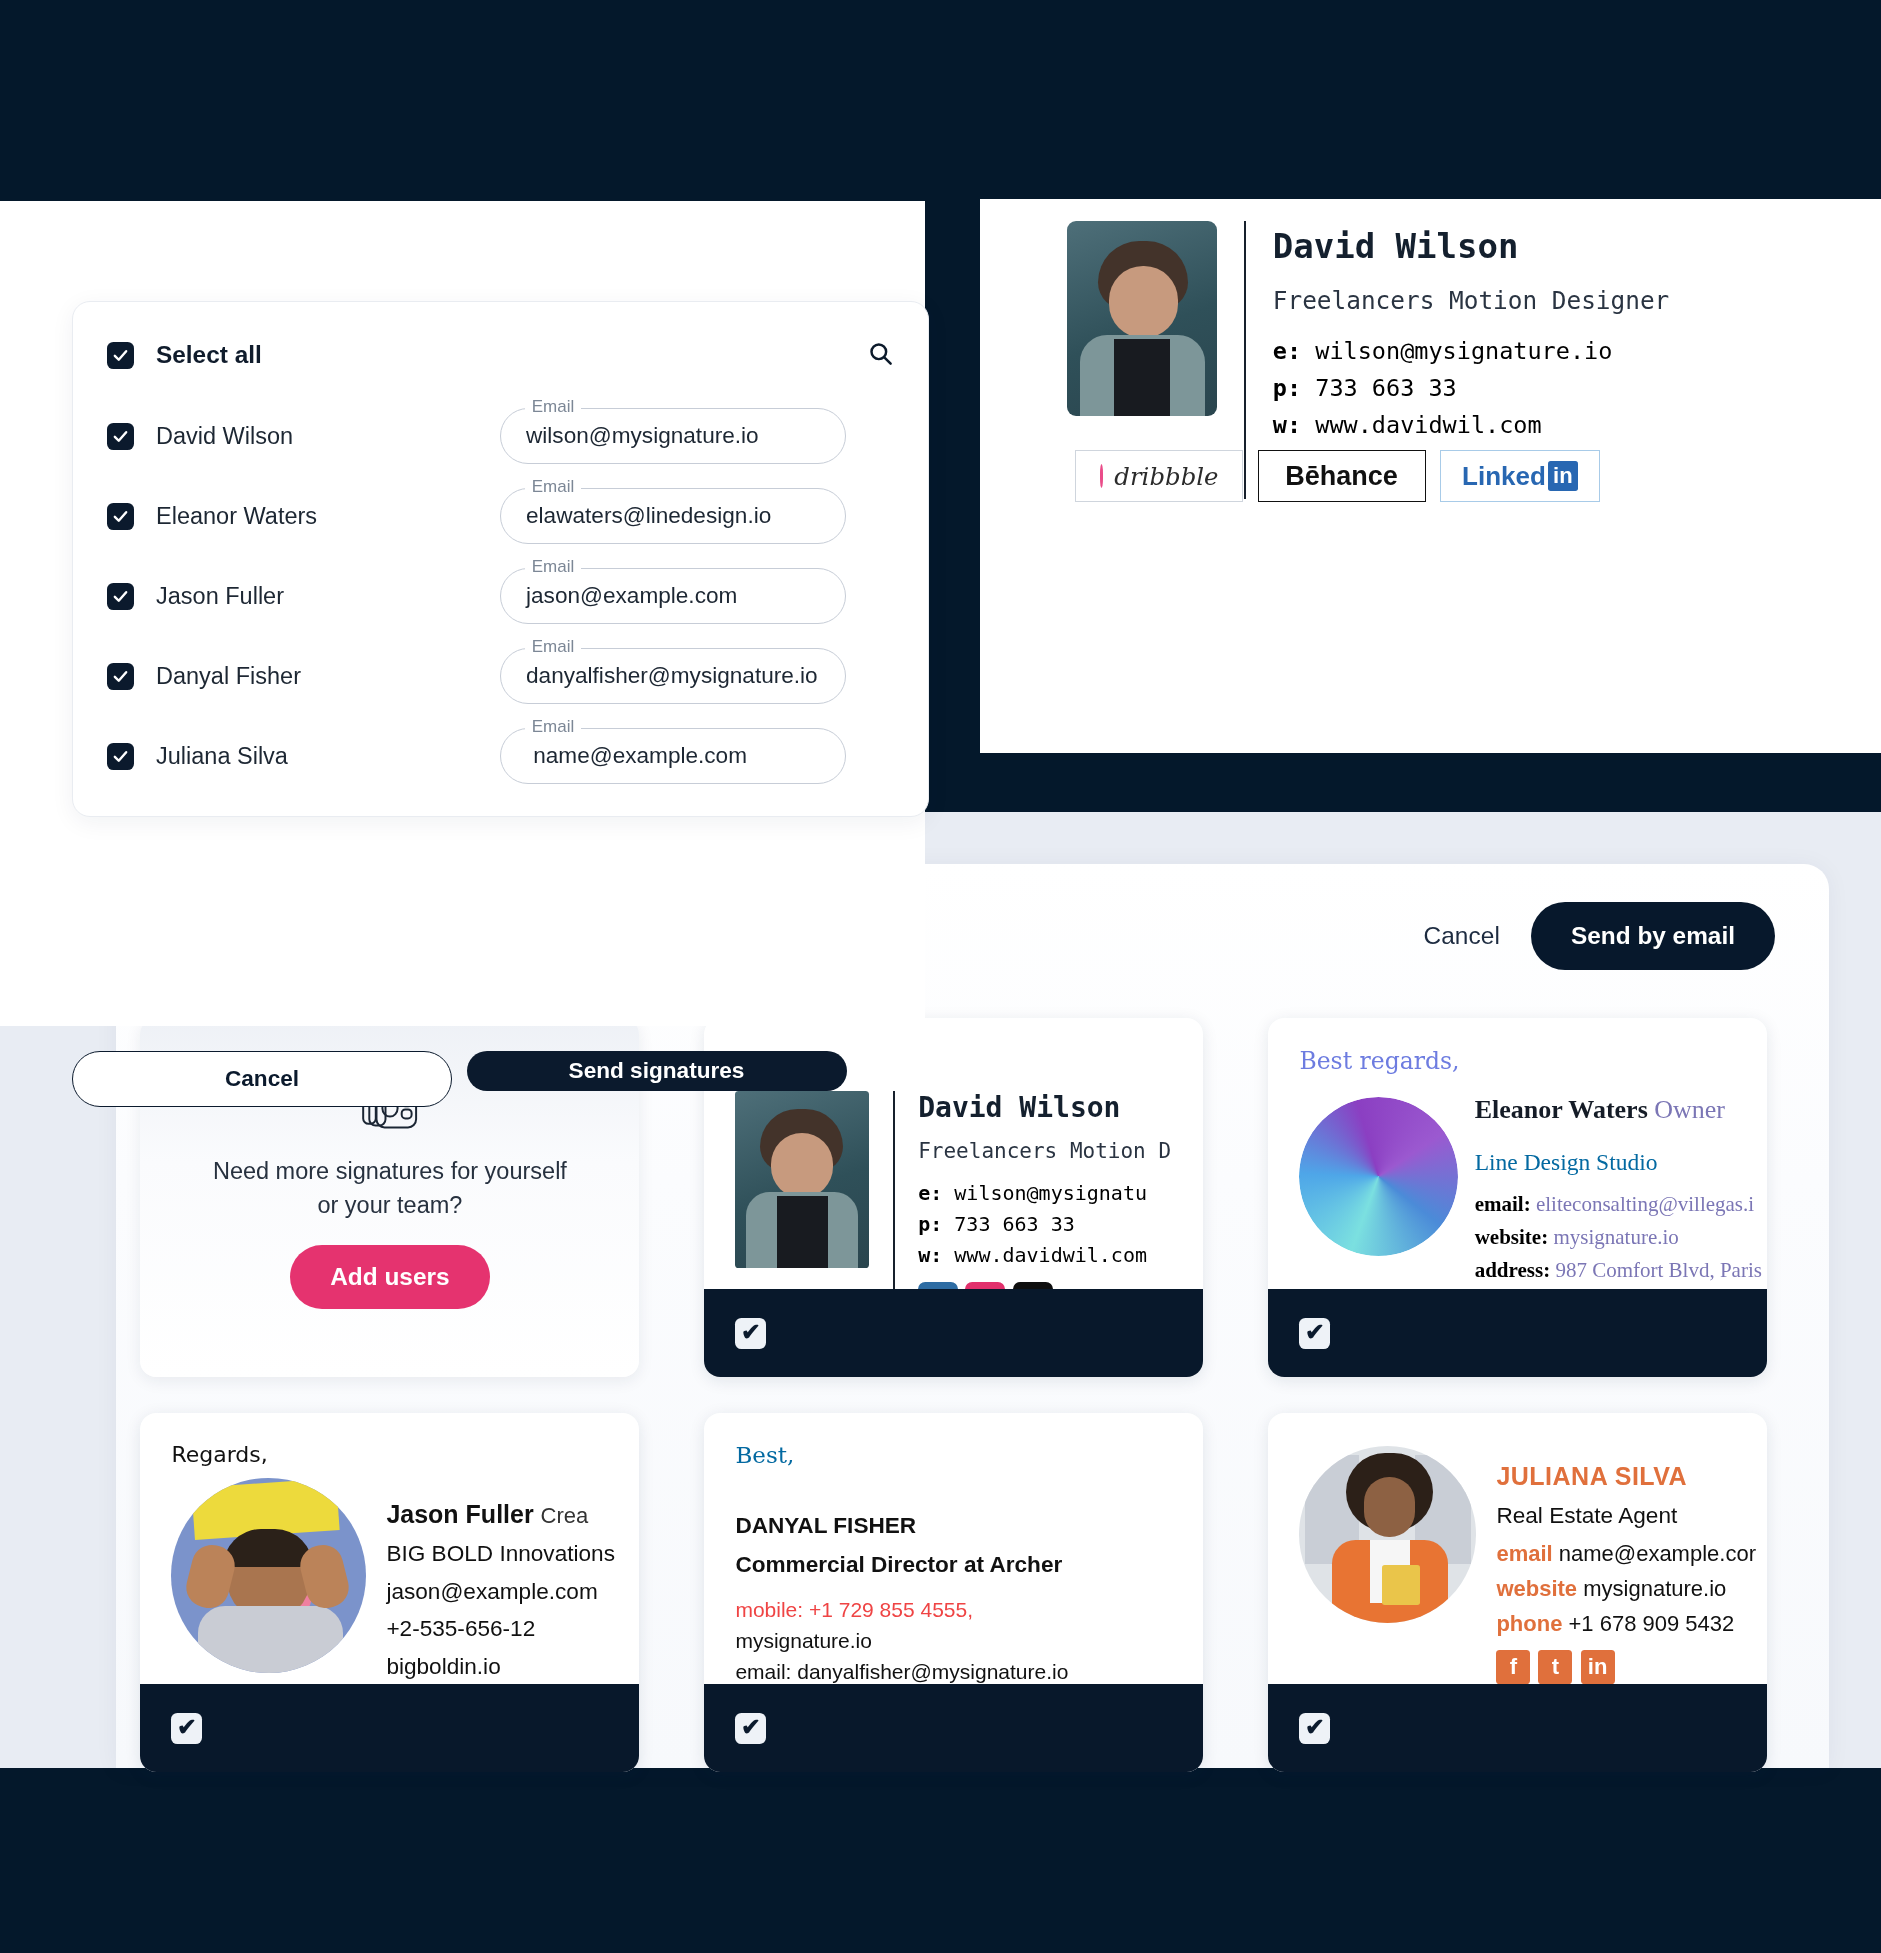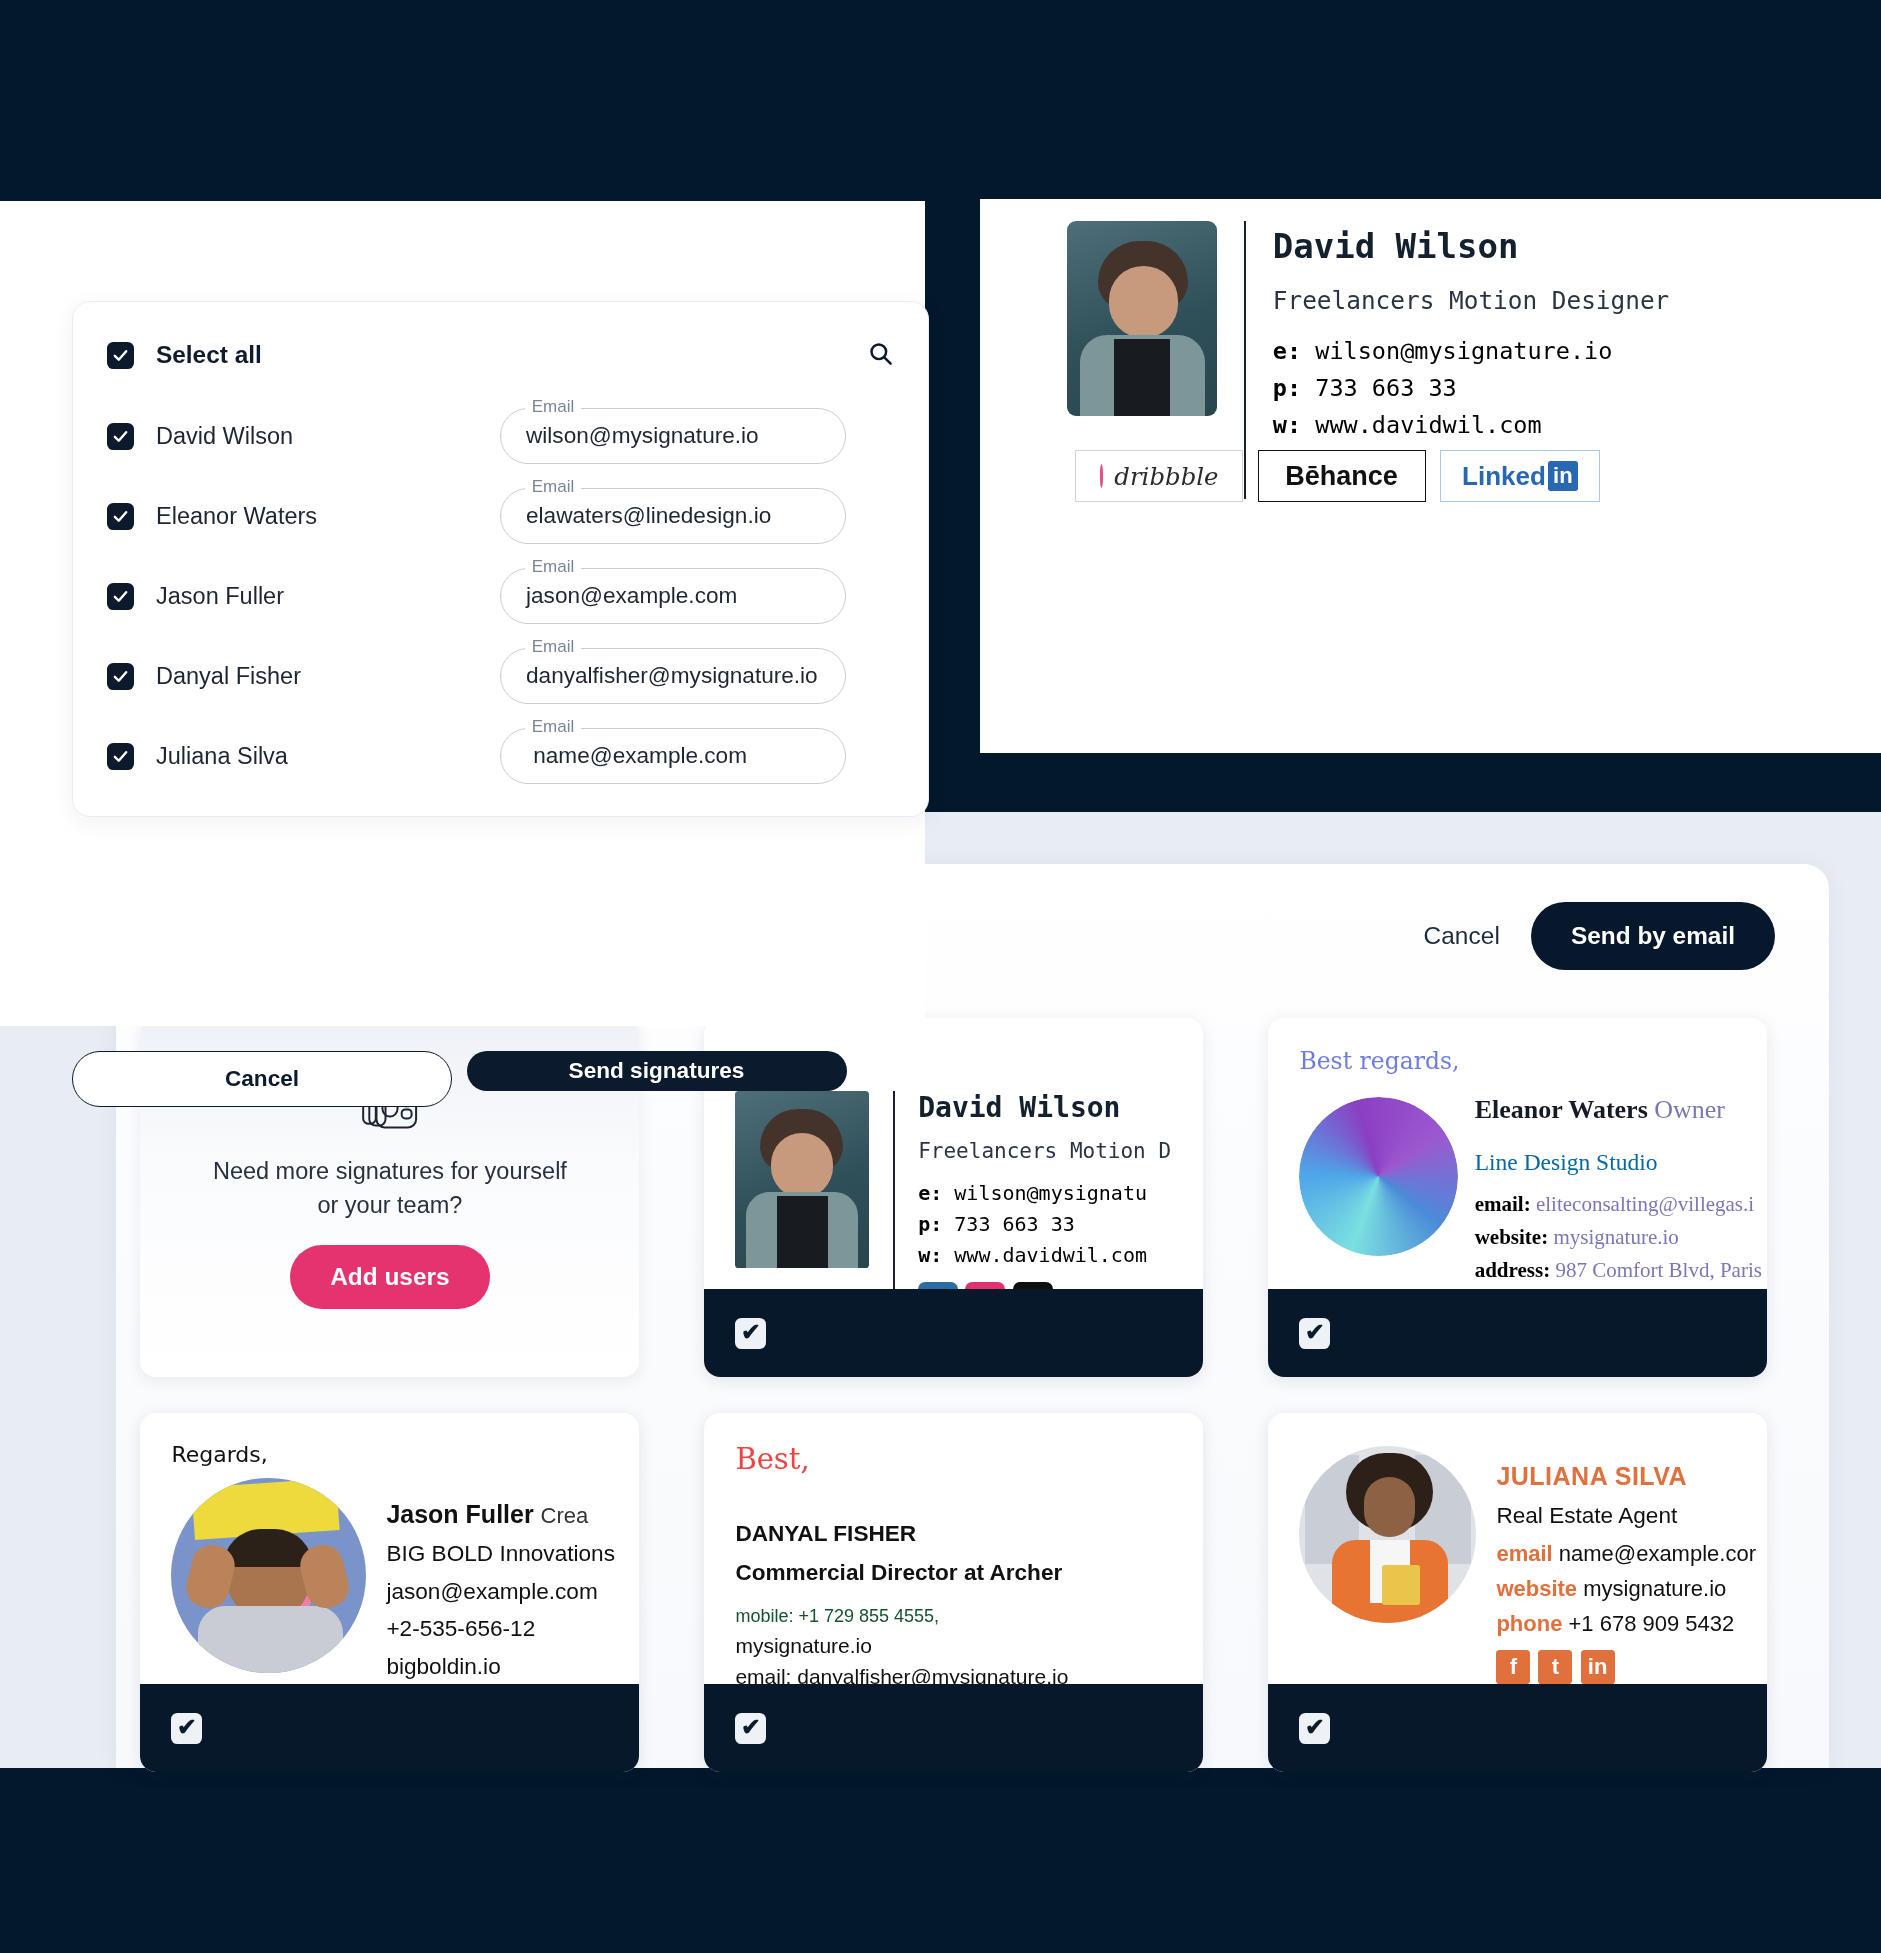--- a/index.html
+++ b/index.html
@@ -254,26 +254,26 @@
               </div>
             </div>
           </div>
           <div class="sig-footer">
             <div class="chk-light">✔</div>
           </div>
         </div>
 
         <div class="sig-card">
           <div class="sig-body">
-            <div class="greet" style="color:#ef4444;font-size:29px">Best,</div>
+            <div class="greet" style="color:#0369a1;font-size:23px">Best,</div>
             <div style="margin-top:45px">
               <div class="nowrap" style="font-size:22.6px;font-weight:bold;color:#111">DANYAL FISHER</div>
               <div class="nowrap" style="font-size:22.6px;font-weight:bold;color:#111;margin-top:12.7px">Commercial Director at Archer</div>
               <div style="margin-top:20px">
-                <div class="nowrap" style="font-size:18px;color:#14532d"><span>mobile:</span> <span>+1 729 855 4555,</span></div>
+                <div class="nowrap" style="font-size:21px;color:#ef4444"><span>mobile:</span> <span>+1 729 855 4555,</span></div>
                 <div class="nowrap" style="font-size:21px;color:#111;margin-top:7.2px">mysignature.io</div>
                 <div class="nowrap" style="font-size:21px;color:#111;margin-top:7.2px"><span>email:</span> <span>danyalfisher@mysignature.io</span></div>
               </div>
 
             </div>
           </div>
           <div class="sig-footer">
             <div class="chk-light">✔</div>
           </div>
         </div>

